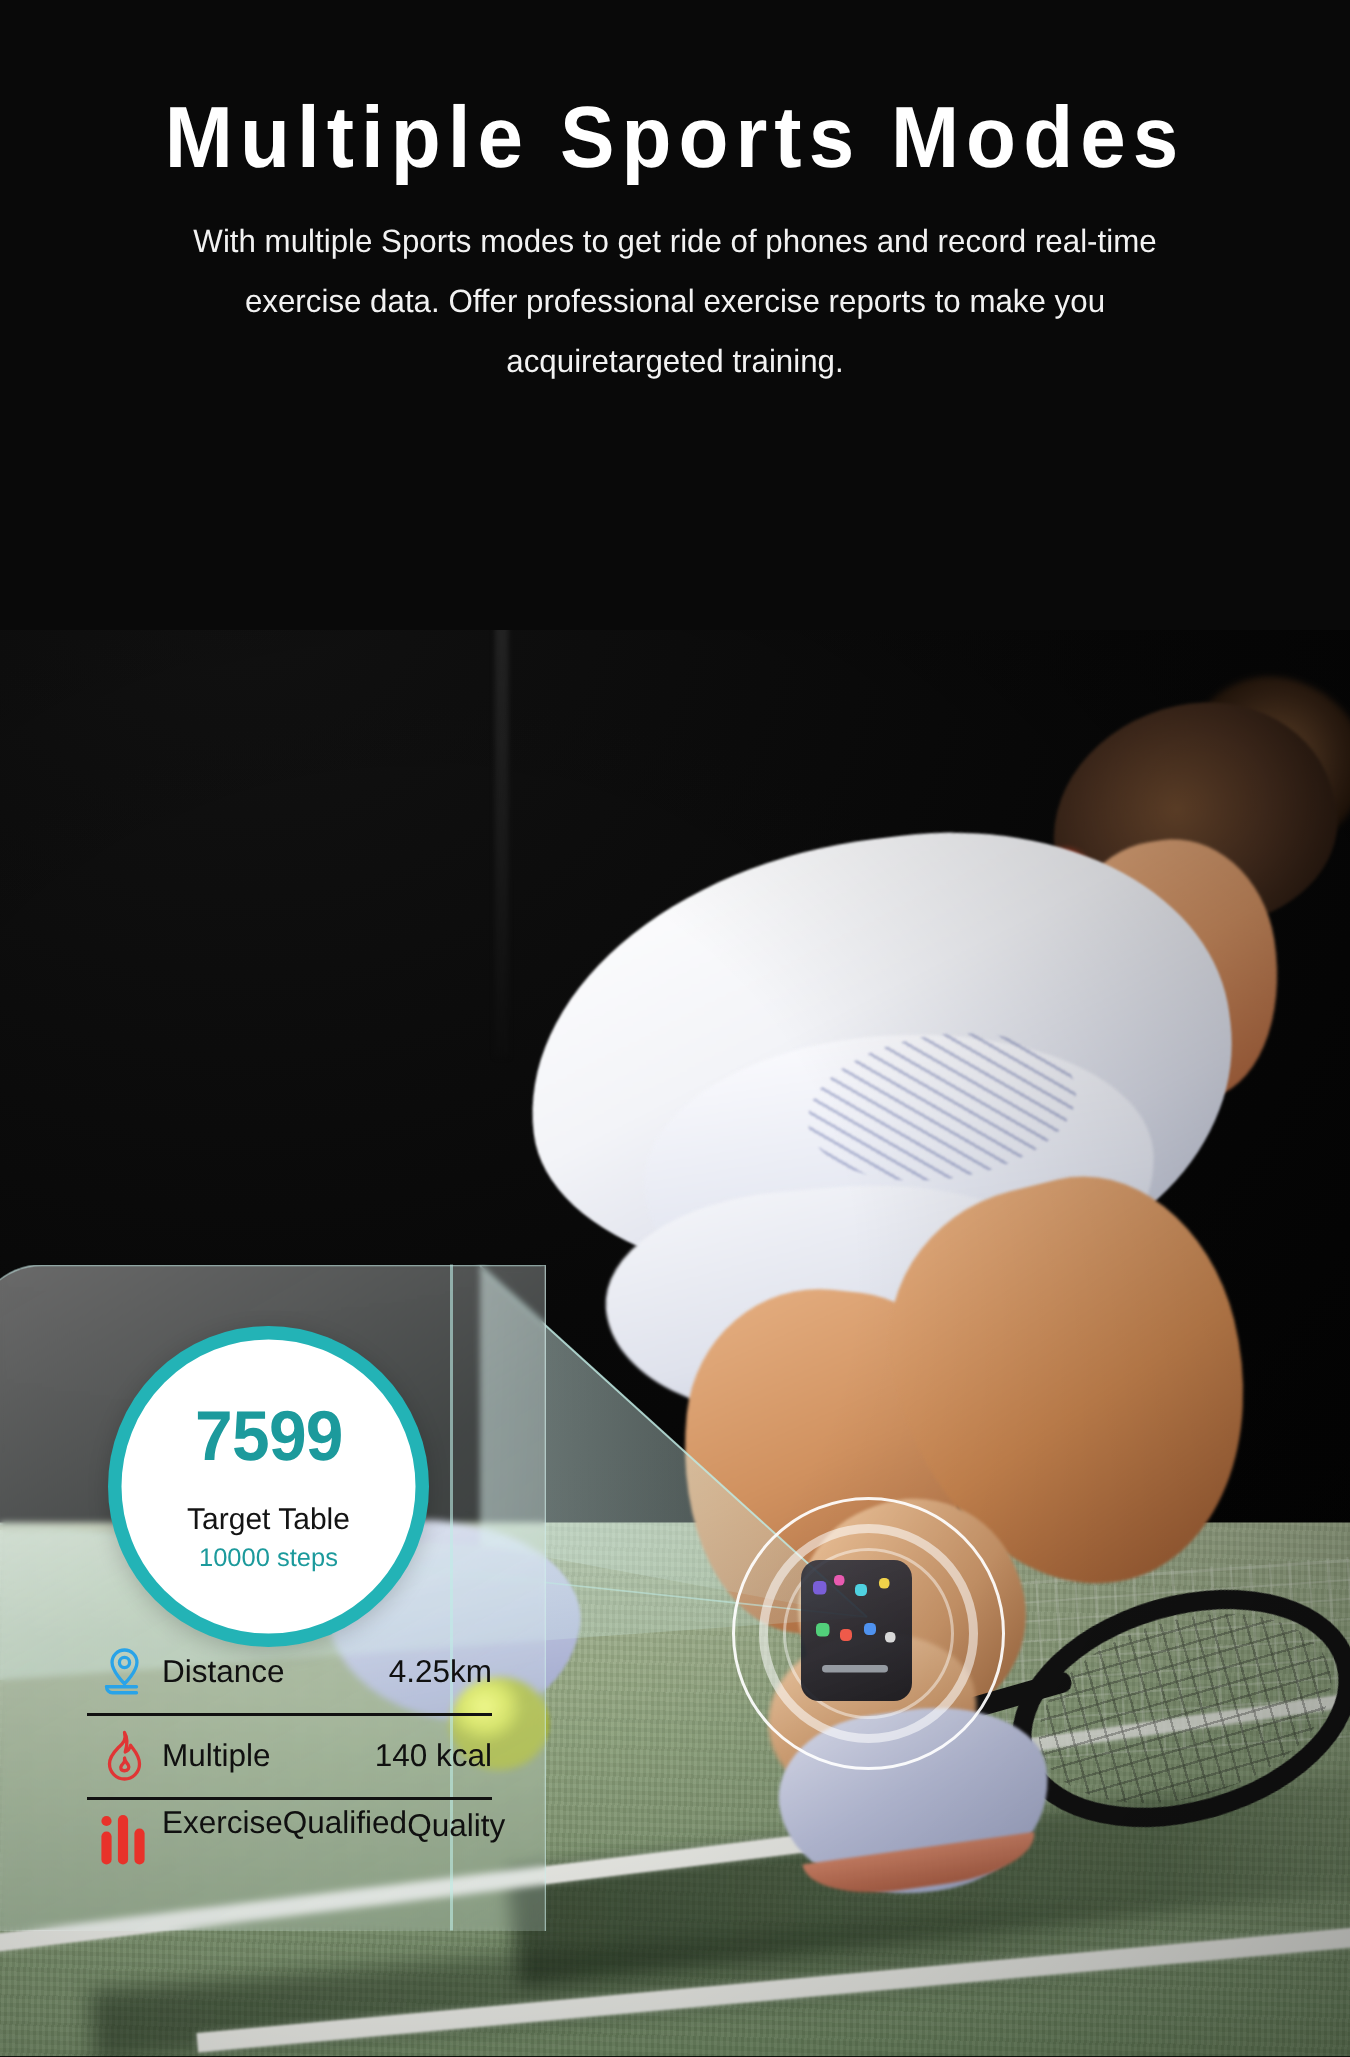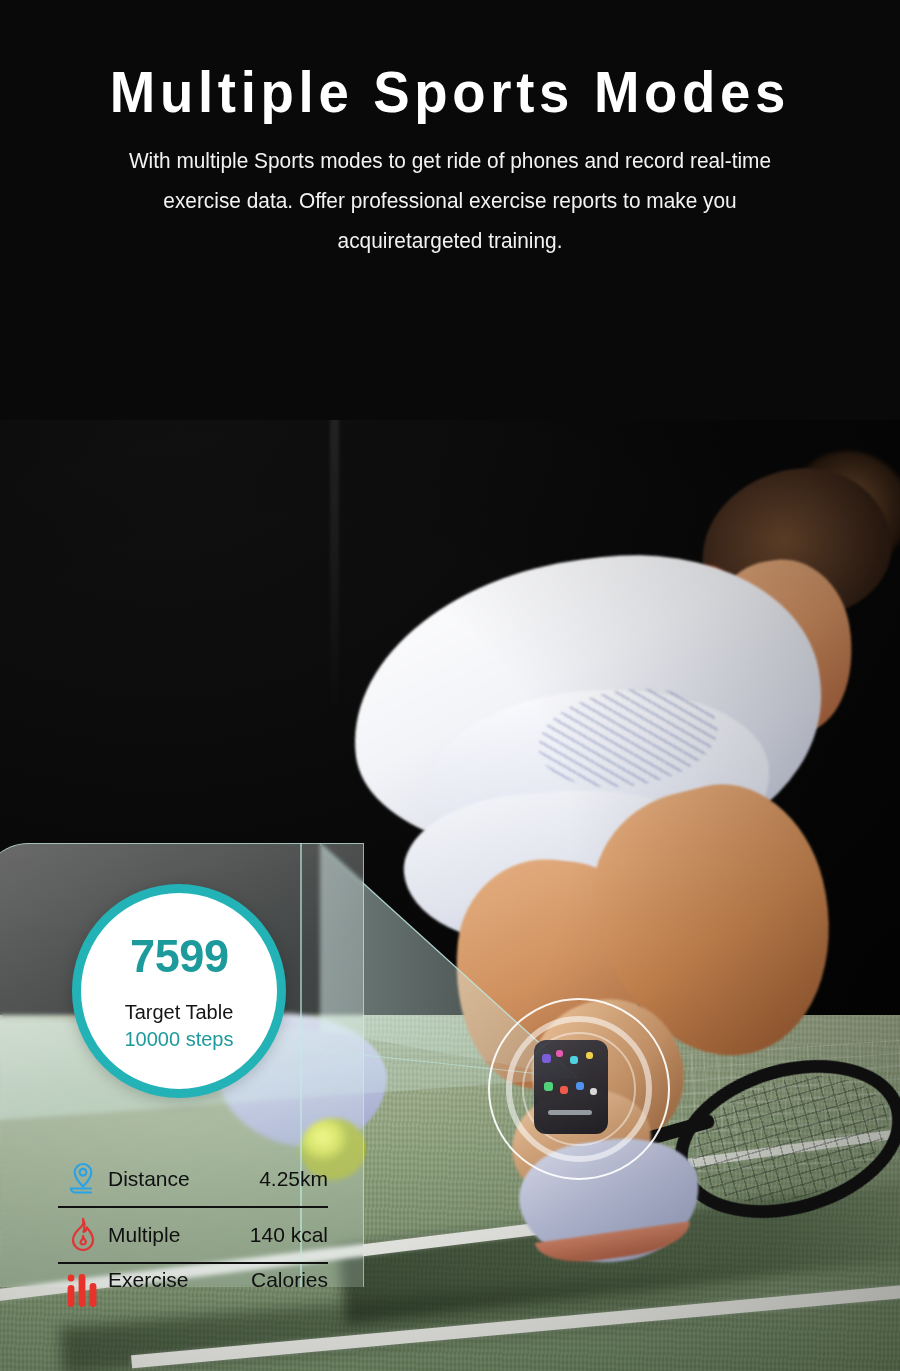--- a/index.html
+++ b/index.html
@@ -268,36 +268,36 @@
     display:flex; flex-direction:column; align-items:center; justify-content:center;
     box-shadow:0 3px 14px rgba(0,0,0,.18);
   }
   .gauge-value {
     font-size:47px; font-weight:700; color:#1c9a9c; line-height:1;
     letter-spacing:-.5px;
     font-family:"Liberation Sans Narrow","Liberation Sans",sans-serif;
     transform:scaleX(.96);
   }
   .gauge-label { margin-top:22px; font-size:20px; color:#141414; line-height:1.1; }
-  .gauge-sub   { margin-top:5px; font-size:20px; color:#1c9a9c; font-weight:400; }
-
-  
-  .stats { position:absolute; z-index:9; left:58px; top:1152px; width:270px; }
+  .gauge-sub   { margin-top:5px; font-size:17px; color:#1c9a9c; font-weight:400; }
+
+  
+  .stats { position:absolute; z-index:9; left:58px; top:1088px; width:270px; }
   .stat-row {
     display:flex; align-items:center; height:56px;
     border-bottom:2.4px solid #111;
   }
   .stat-row:last-child { border-bottom:none; }
   .stat-icon { width:50px; flex:0 0 50px; display:flex; align-items:center; justify-content:center; }
   .stat-icon svg { display:block; }
   .stat-name  { font-size:21px; color:#101010; }
   .stat-value { font-size:21px; color:#101010; margin-left:auto; }
   .stat-row.quality { height:auto; padding:4px 0 0; align-items:flex-start; }
   .stat-row.quality .stat-icon { padding-top:4px; }
-  .q-text { display:flex; flex-direction:column; flex:1;justify-content:flex-end; }
+  .q-text { display:flex; flex:1;justify-content:flex-end; }
   .q-line1 { display:flex; }
   .q-line1 .stat-value { margin-left:auto; }
   .q-line2 { text-align:center; font-size:21px; color:#101010; margin-top:2px; padding-right:58px; }
 
   
   .watch-rings { position:absolute; z-index:8; left:488px; top:998px; width:190px; height:190px; }
   .ring {
     position:absolute; border-radius:50%; border:2.2px solid rgba(255,255,255,.92);
   }
   .ring-o { left:0; top:0; width:182px; height:182px; }
@@ -550,18 +550,19 @@
       <svg width="36" height="40" viewBox="0 0 36 40" fill="#e8322a">
         <circle cx="6" cy="6" r="3.4"></circle>
         <rect x="2.6" y="13" width="6.8" height="22" rx="3.4"></rect>
         <rect x="13.6" y="2" width="6.8" height="33" rx="3.4"></rect>
         <rect x="24.6" y="11" width="6.8" height="24" rx="3.4"></rect>
       </svg>
     </span>
     <span class="q-text">
       <span class="q-line1">
         <span class="stat-name">Exercise</span>
-        <span class="stat-value">Calories</span>
+        <span class="stat-value">Qualified</span>
       </span>
+      <span class="q-line2">Quality</span>
     </span>
   </div>
 
 </div>
 
 </body></html>

